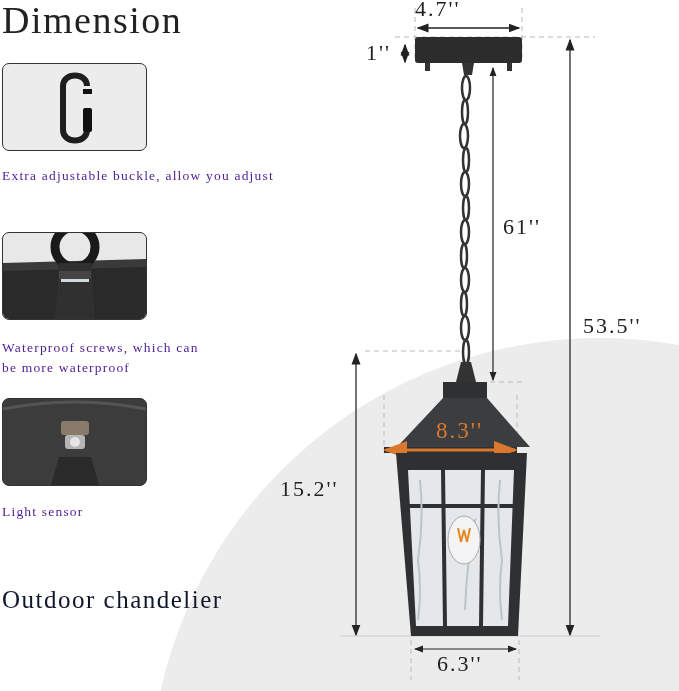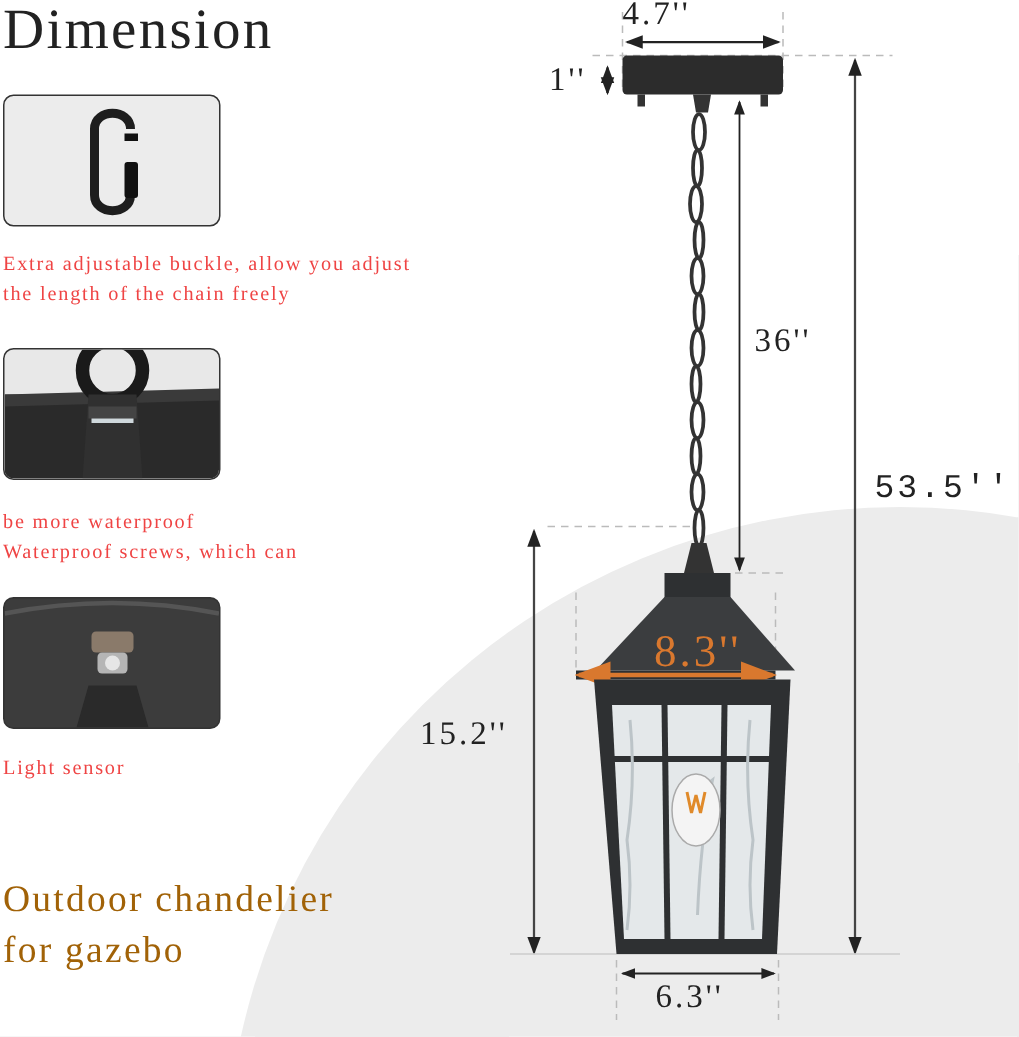--- a/index.html
+++ b/index.html
@@ -18,83 +18,81 @@
     position: absolute; left: 2px; top: -2px;
     font-size: 38px; letter-spacing: 1.5px; color: #222;
   }
   .thumb {
     position: absolute; left: 2px; width: 143px; height: 86px;
     border: 1px solid #333; border-radius: 7px; overflow: hidden;
   }
   .thumb svg { display:block; width:100%; height:100%; }
   .caption {
     position: absolute; left: 2px; font-size: 13.5px; line-height: 20px;
-    letter-spacing: 1.2px; color: #ef4444;
+    letter-spacing: 1.2px; color: #4c1d95;
   }
   .subtitle {
     position: absolute; left: 2px; top: 583px;
-    font-size: 25px; line-height: 34px; letter-spacing: 1.5px; color: #a16207;
+    font-size: 25px; line-height: 34px; letter-spacing: 1.5px; color: #0f172a;
   }
   .dim-label {
     position: absolute; font-size: 22px; letter-spacing: 2px; color: #222;
   }
-  .dim-label.orange { color: #d9782e; font-size: 30px; }
+  .dim-label.orange { color: #d9782e; font-size: 23px; }
   svg.overlay { position: absolute; left: 0; top: 0; }
 </style>
 </head>
 <body>
 
 <div class="bg-arc"></div>
 
 <div class="title">Dimension</div>
 
 <div class="thumb" style="top:63px; background:#ececec;">
   <svg viewBox="0 0 143 86">
     <path d="M84 22 C84 8 60 8 60 22 L60 66 C60 80 84 80 84 66 L84 50" fill="none" stroke="#1e1e1e" stroke-width="6"></path>
     <rect x="80" y="44" width="9" height="24" rx="2" fill="#111"></rect>
     <rect x="80" y="25" width="9" height="5" fill="#111"></rect>
   </svg>
 </div>
 <div class="caption" style="top:166px;">
   <div>Extra adjustable buckle, allow you adjust</div>
-  <div>the length of the chain freely</div>
 </div>
 
 <div class="thumb" style="top:232px; background:#e8e8e8;">
   <svg viewBox="0 0 143 86">
     <rect x="0" y="30" width="143" height="56" fill="#2a2a2a"></rect>
     <path d="M0 30 L143 26 L143 34 L0 38Z" fill="#3a3a3a"></path>
     <circle cx="72" cy="14" r="20" fill="none" stroke="#1a1a1a" stroke-width="9"></circle>
     <path d="M56 30 L88 30 L92 86 L52 86 Z" fill="#303030"></path>
     <rect x="56" y="38" width="32" height="8" fill="#444"></rect>
     <rect x="58" y="46" width="28" height="3" fill="#cfd8dc"></rect>
   </svg>
 </div>
 <div class="caption" style="top:338px;">
+  <div>Waterproof screws, which can</div>
   <div>be more waterproof</div>
-  <div>Waterproof screws, which can</div>
 </div>
 
 <div class="thumb" style="top:398px; background:#3a3a3a;">
   <svg viewBox="0 0 143 86">
     <rect width="143" height="86" fill="#3c3c3c"></rect>
     <path d="M0 10 Q72 -4 143 10" fill="none" stroke="#555" stroke-width="3"></path>
     <path d="M56 58 L88 58 L96 86 L48 86 Z" fill="#2a2a2a"></path>
     <rect x="58" y="22" width="28" height="14" rx="3" fill="#8a7a6a"></rect>
     <rect x="62" y="36" width="20" height="14" rx="3" fill="#b5b5b5"></rect>
     <circle cx="72" cy="43" r="5" fill="#e6e6e6"></circle>
   </svg>
 </div>
 <div class="caption" style="top:502px;font-family:Liberation Serif, serif;">
   <div>Light sensor</div>
 </div>
 
 <div class="subtitle">
   <div>Outdoor chandelier</div>
-  <div>for gazebo</div>
 </div>
 
 <svg class="overlay" width="679" height="691" viewBox="0 0 679 691">
   <defs>
     <marker id="ah" markerWidth="8" markerHeight="8" refX="7" refY="4" orient="auto-start-reverse">
       <path d="M0 1 L8 4 L0 7 Z" fill="#222"></path>
     </marker>
     <marker id="aho" markerWidth="8" markerHeight="8" refX="7" refY="4" orient="auto-start-reverse">
       <path d="M0 1 L8 4 L0 7 Z" fill="#d9782e"></path>
     </marker>
@@ -156,17 +154,17 @@
       <path d="M500 480 q-4 40 2 80 q-4 30 0 60"></path>
       <path d="M455 520 q10 8 20 0 q-8 40 -10 90"></path>
     </g>
     <ellipse cx="464" cy="540" rx="16" ry="24" fill="#f4f4f4" stroke="#aaa" stroke-width="1"></ellipse>
     <path d="M458 528 l3 14 l3 -12 l3 12 l3 -14" stroke="#e08a2a" stroke-width="2" fill="none"></path>
   </g>
 </svg>
 
 <div class="dim-label" style="left:415px; top:-4px;">4.7''</div>
 <div class="dim-label" style="left:366px; top:40px;">1''</div>
-<div class="dim-label" style="left:503px; top:214px;">36''</div>
-<div class="dim-label" style="left:583px; top:313px;font-family:Liberation Mono, monospace;">53.5''</div>
+<div class="dim-label" style="left:503px; top:214px;">61''</div>
+<div class="dim-label" style="left:583px; top:313px;">53.5''</div>
 <div class="dim-label" style="left:280px; top:476px;">15.2''</div>
 <div class="dim-label orange" style="left:436px; top:418px;">8.3''</div>
 <div class="dim-label" style="left:437px; top:651px;">6.3''</div>
 
 </body></html>

